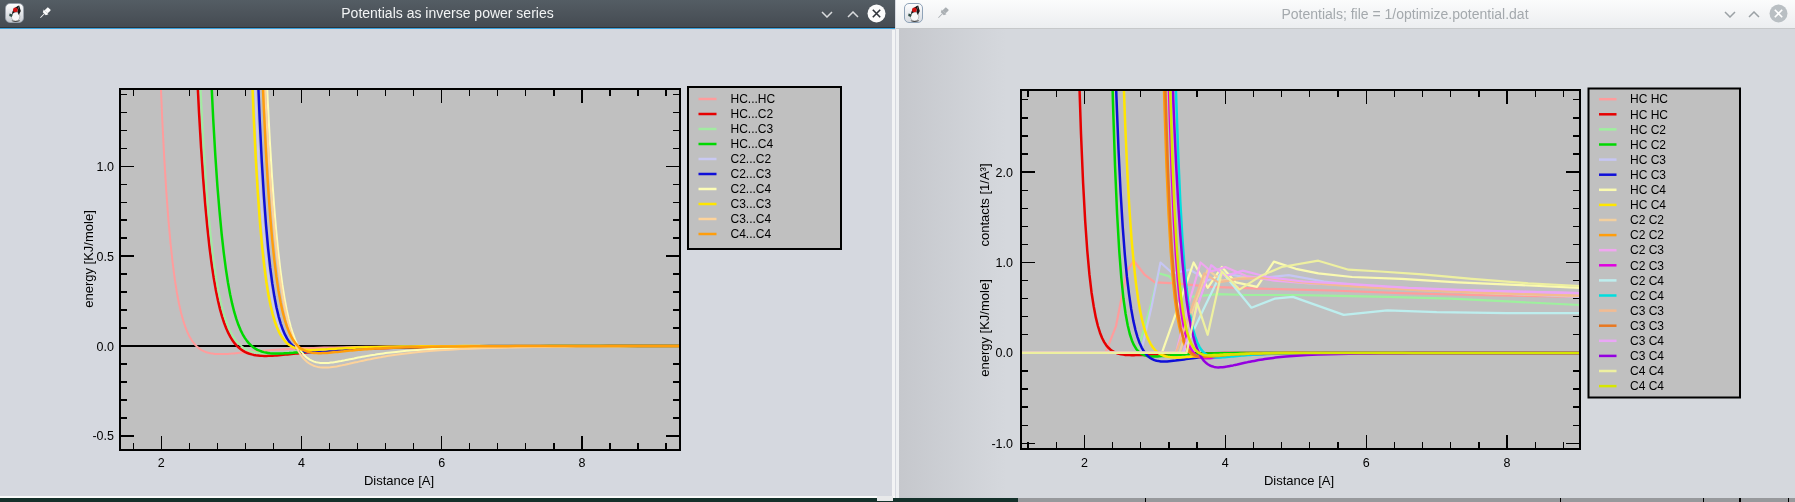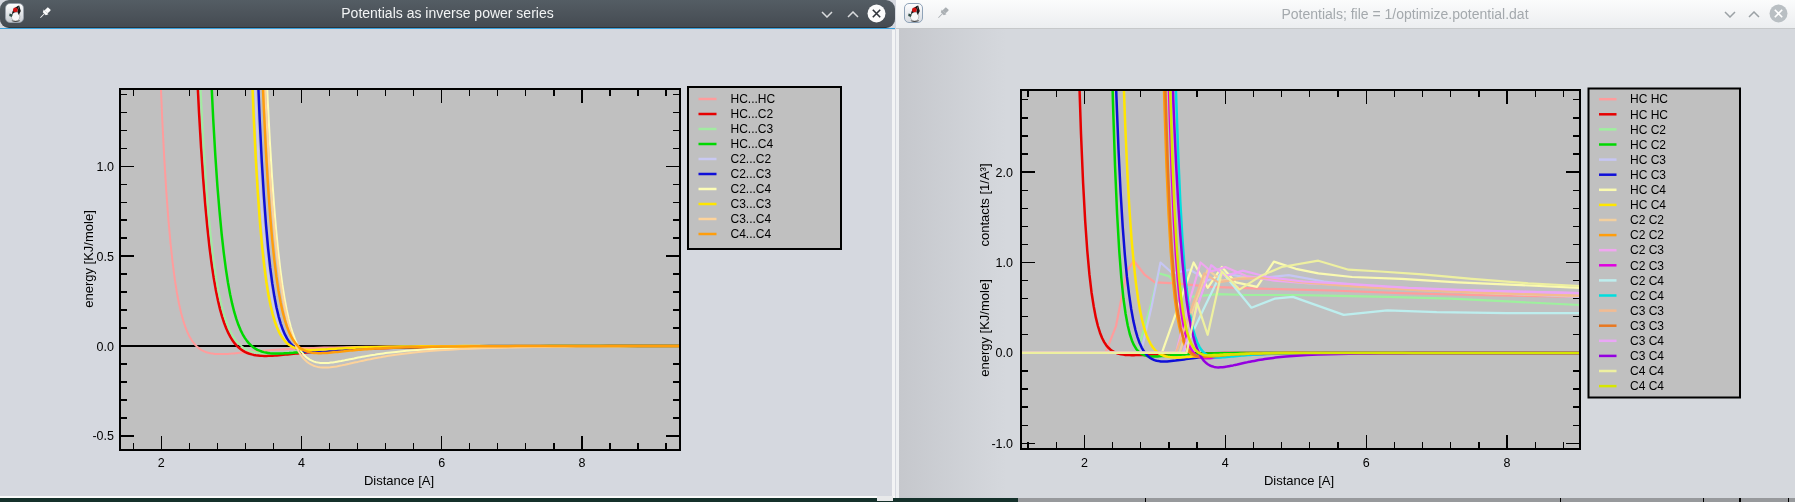--- a/index.html
+++ b/index.html
@@ -1,15 +1,15 @@
 <!DOCTYPE html>
 <html><head><meta charset="utf-8"><style>
 html,body{margin:0;padding:0;width:1795px;height:502px;overflow:hidden;background:#d5d8df;font-family:"Liberation Sans",sans-serif;}
 .abs{position:absolute;}
-#tbL{left:0;top:0;width:895px;height:27.5px;background:linear-gradient(#545d64,#454b52);border-bottom:1px solid #2e3338;box-sizing:border-box;border-radius:9px;}
+#tbL{left:0;top:0;width:895px;height:27.5px;background:linear-gradient(#545d64,#454b52);border-bottom:1px solid #2e3338;box-sizing:border-box;}
 #blue{left:0;top:27.5px;width:895px;height:1.8px;background:#39a1dd;}
 #cL{left:0;top:29.5px;width:892px;height:466.5px;background:#d5d8df;}
 #bordL{left:892px;top:29.5px;width:3px;height:466.5px;background:#f2f3f4;}
 #botL{left:0;top:495.5px;width:895px;height:2px;background:#fbfbfb;}
 #tbR{left:896px;top:0;width:1018px;height:28.5px;background:linear-gradient(#fbfcfc,#eceef0);border-bottom:1px solid #c6c8ca;box-sizing:border-box;}
 #cR{left:896px;top:28.5px;width:899px;height:469px;background:linear-gradient(90deg,#c5c7cc 0px,#d5d8dd 110px,#d5d8dd 100%);}
 #edgeR{left:896px;top:28.5px;width:3px;height:469px;background:#eef0f2;}
 #stripDark{left:0;top:497.5px;width:1018px;height:4.5px;background:#15312b;}
 #notch{left:877px;top:495.5px;width:16px;height:5px;background:#e8e9ea;}
 #stripGray{left:1018px;top:497.5px;width:777px;height:4.5px;background:#97999c;}

